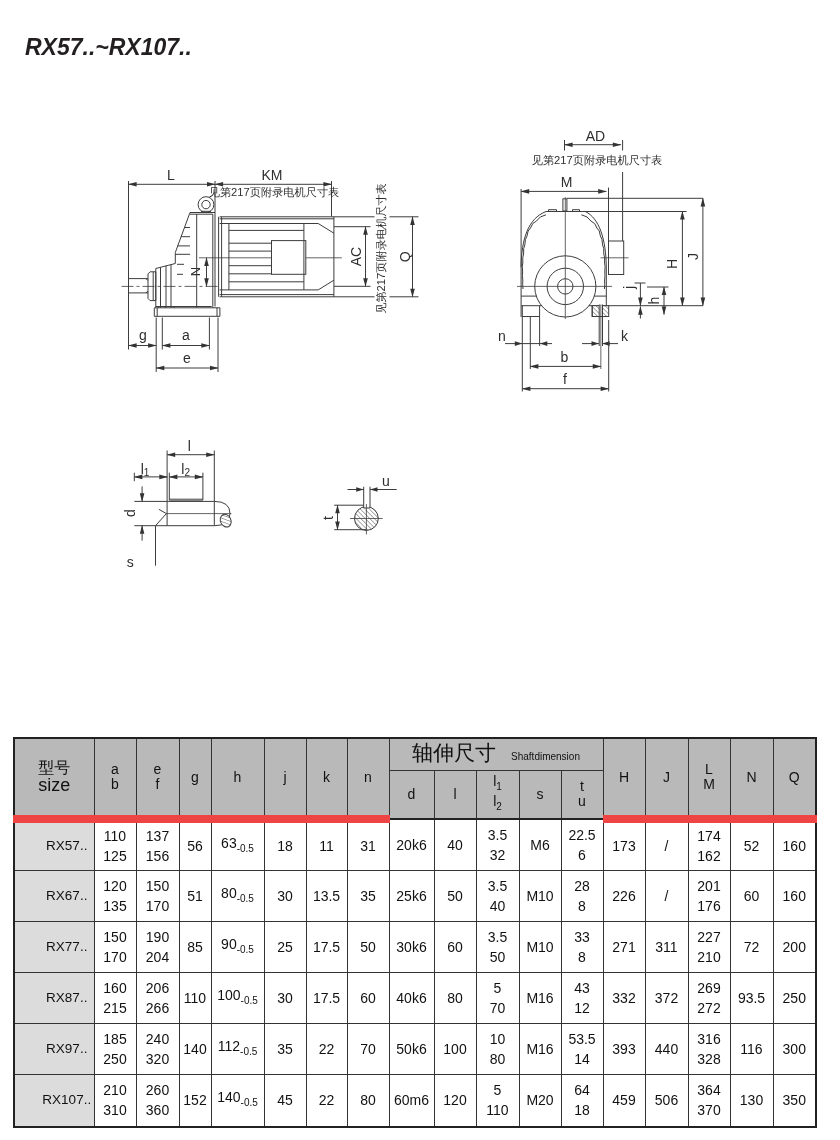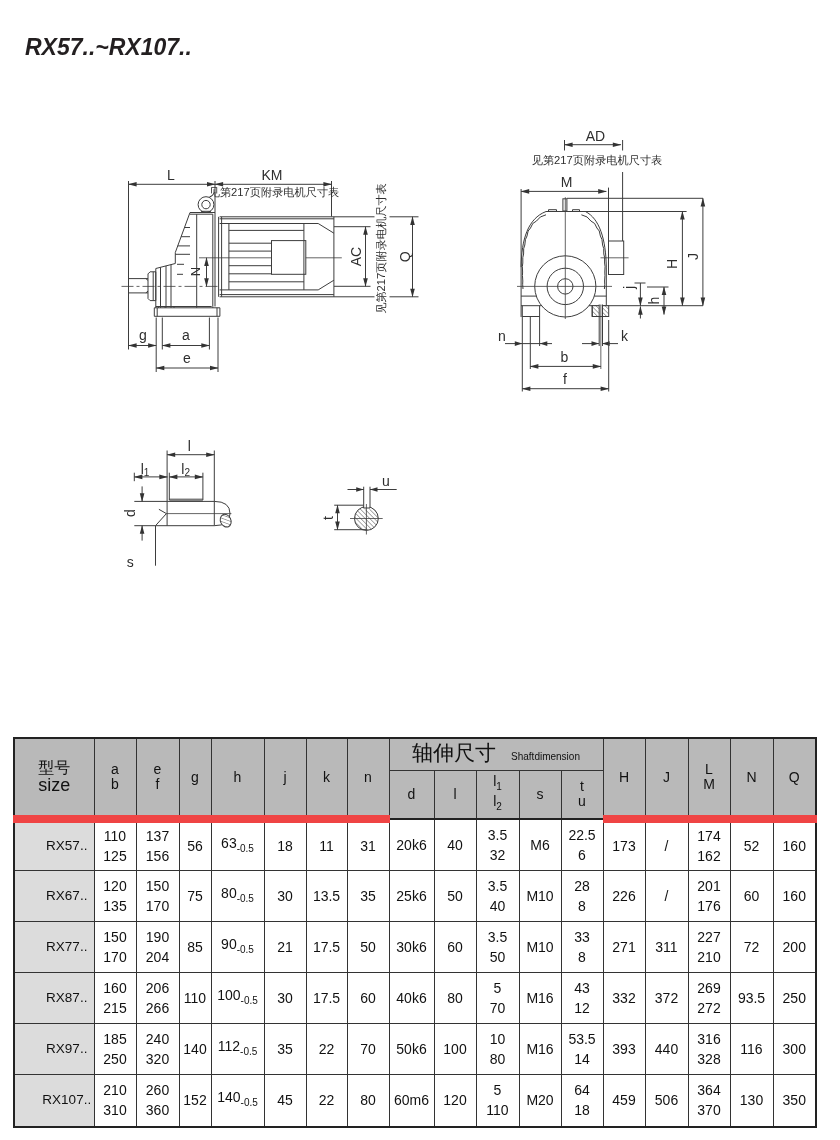--- a/index.html
+++ b/index.html
@@ -414,21 +414,21 @@
         <td>173</td>
         <td>/</td>
         <td>174<br>162</td>
         <td>52</td>
         <td>160</td>
       </tr>
 <tr style="height:51px">
         <td class="nm">RX67..</td>
         <td>120<br>135</td>
         <td>150<br>170</td>
-        <td>75</td>
+        <td>51</td>
         <td>80<sub>-0.5</sub></td>
         <td>30</td>
         <td>13.5</td>
         <td>35</td>
         <td>25k6</td>
         <td>50</td>
         <td>3.5<br>40</td>
         <td>M10</td>
         <td>28<br>8</td>
         <td>226</td>
@@ -436,21 +436,21 @@
         <td>201<br>176</td>
         <td>60</td>
         <td>160</td>
       </tr>
 <tr style="height:51px">
         <td class="nm">RX77..</td>
         <td>150<br>170</td>
         <td>190<br>204</td>
         <td>85</td>
         <td>90<sub>-0.5</sub></td>
-        <td>21</td>
+        <td>25</td>
         <td>17.5</td>
         <td>50</td>
         <td>30k6</td>
         <td>60</td>
         <td>3.5<br>50</td>
         <td>M10</td>
         <td>33<br>8</td>
         <td>271</td>
         <td>311</td>
         <td>227<br>210</td>

